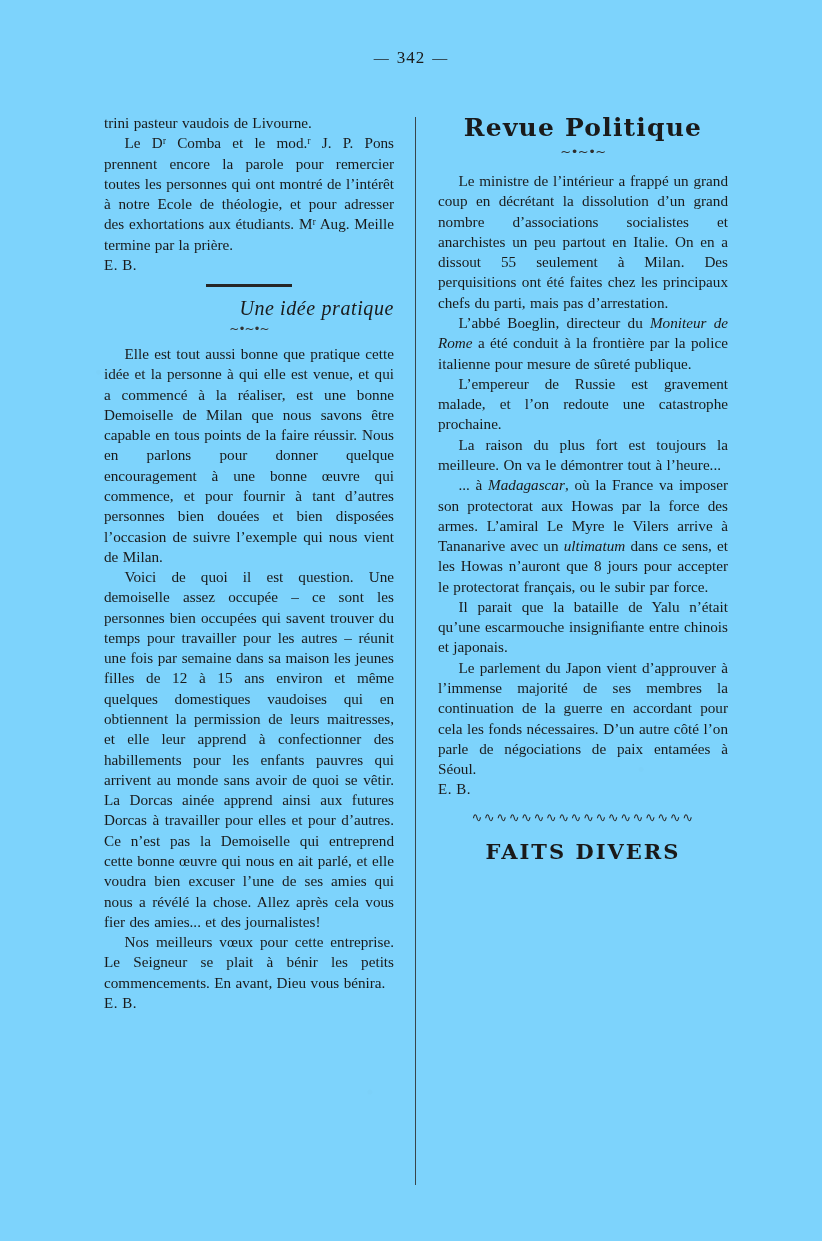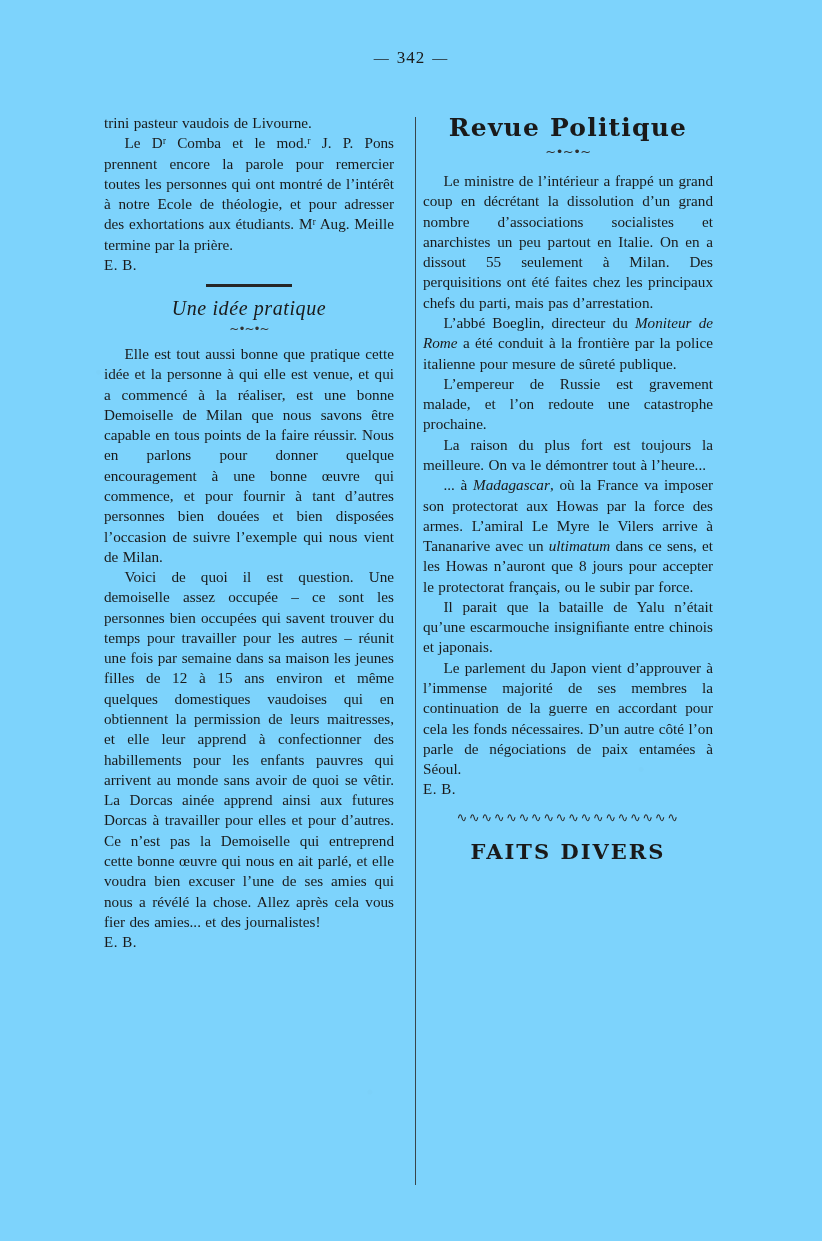--- a/index.html
+++ b/index.html
@@ -54,21 +54,21 @@
     height: 1080px;
     margin-top: 29px;
   }
   .col {
     position: absolute;
     top: 0;
     width: 290px;
     height: 1080px;
   }
   .col-left { left: 0; }
-  .col-right { left: 319px; }
+  .col-right { left: 334px; }
 
   .rule-v {
     position: absolute;
     left: 311px;
     top: 4px;
     width: 1px;
     height: 1068px;
     background: #2b2b2b;
     opacity: 0.85;
   }
@@ -94,21 +94,21 @@
   }
 
   .hr-short {
     width: 86px;
     height: 3px;
     background: #262626;
     margin: 10px auto 10px auto;
   }
 
   .head-script {
-    text-align: center;
+    text-align: right;
     font-family: "Liberation Serif", serif;
     font-style: italic;
     font-size: 20px;
     letter-spacing: 0.6px;
     margin: 4px 0 2px 0;
   }
 
   .ornament {
     text-align: center;
     font-size: 12px;
@@ -172,20 +172,21 @@
       <p class="txt">Le Dʳ Comba et le mod.ʳ J. P. Pons prennent encore la parole pour remercier toutes les personnes qui ont montré de l’intérêt à notre Ecole de théologie, et pour adresser des exhortations aux étudiants. Mʳ Aug. Meille termine par la prière.</p>
       <div class="sig">E. B.</div>
 
       <div class="hr-short"></div>
 
       <div class="head-script">Une idée pratique</div>
       <div class="ornament">~•~•~</div>
 
       <p class="txt">Elle est tout aussi bonne que pratique cette idée et la personne à qui elle est venue, et qui a commencé à la réaliser, est une bonne Demoiselle de Milan que nous savons être capable en tous points de la faire réussir. Nous en parlons pour donner quelque encouragement à une bonne œuvre qui commence, et pour fournir à tant d’autres personnes bien douées et bien disposées l’occasion de suivre l’exemple qui nous vient de Milan.</p>
       <p class="txt">Voici de quoi il est question. Une demoiselle assez occupée – ce sont les personnes bien occupées qui savent trouver du temps pour travailler pour les autres – réunit une fois par semaine dans sa maison les jeunes filles de 12 à 15 ans environ et même quelques domestiques vaudoises qui en obtiennent la permission de leurs maitresses, et elle leur apprend à confectionner des habillements pour les enfants pauvres qui arrivent au monde sans avoir de quoi se vêtir. La Dorcas ainée apprend ainsi aux futures Dorcas à travailler pour elles et pour d’autres. Ce n’est pas la Demoiselle qui entreprend cette bonne œuvre qui nous en ait parlé, et elle voudra bien excuser l’une de ses amies qui nous a révélé la chose. Allez après cela vous fier des amies... et des journalistes!</p>
+      <p class="txt">Nos meilleurs vœux pour cette entreprise. Le Seigneur se plait à bénir les petits commencements. En avant, Dieu vous bénira.</p>
       <div class="sig">E. B.</div>
 
     </div>
 
     <div class="col col-right">
 
       <div class="head-display">Revue Politique</div>
       <div class="wave">~•~•~</div>
 
       <p class="txt">Le ministre de l’intérieur a frappé un grand coup en décrétant la dissolution d’un grand nombre d’associations socialistes et anarchistes un peu partout en Italie. On en a dissout 55 seulement à Milan. Des perquisitions ont été faites chez les principaux chefs du parti, mais pas d’arrestation.</p>

